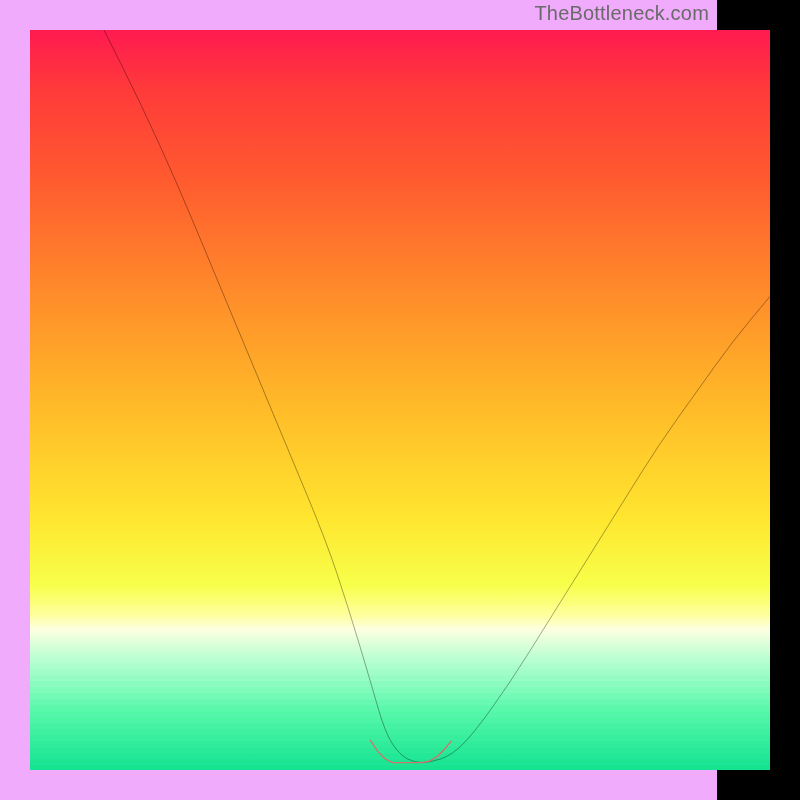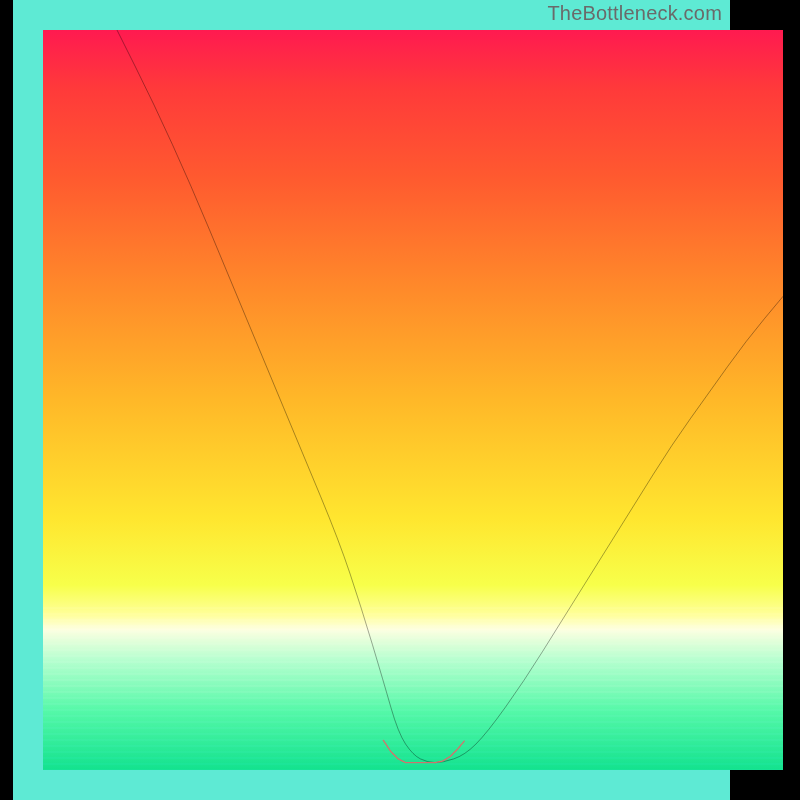--- a/index.html
+++ b/index.html
@@ -8,22 +8,21 @@
     width: 800px;
     height: 800px;
     overflow: hidden;
     background: #000;
     font-family: Arial, Helvetica, sans-serif;
   }
   .frame {
     position: relative;
     width: 717px;
     height: 800px;
-    background: #5eead4;
-    margin-left: 13px;
+    background: #f0abfc;
   }
   .watermark {
     position: absolute;
     top: 2px;
     right: 8px;
     color: #6a6a6a;
     font-size: 20px;
     font-weight: 500;
     letter-spacing: 0.2px;
     z-index: 5;

